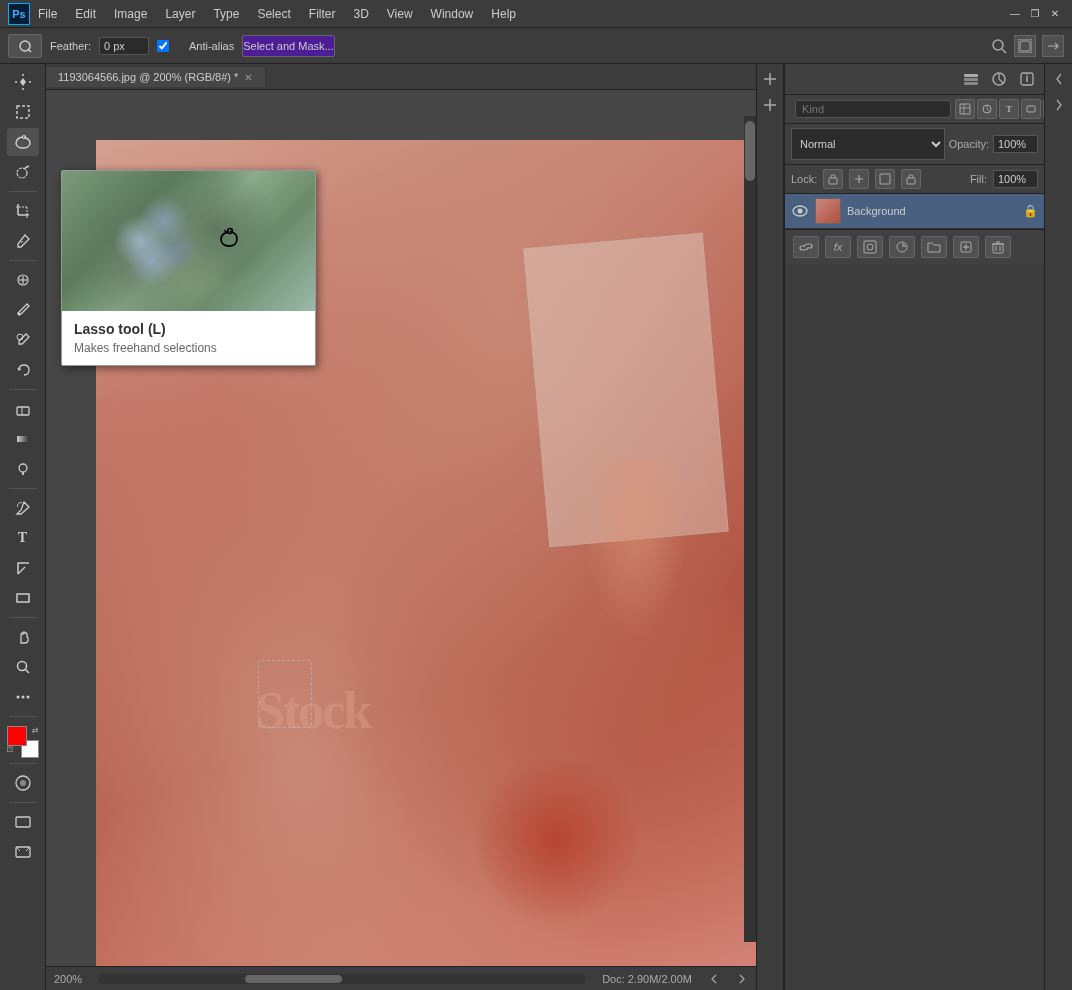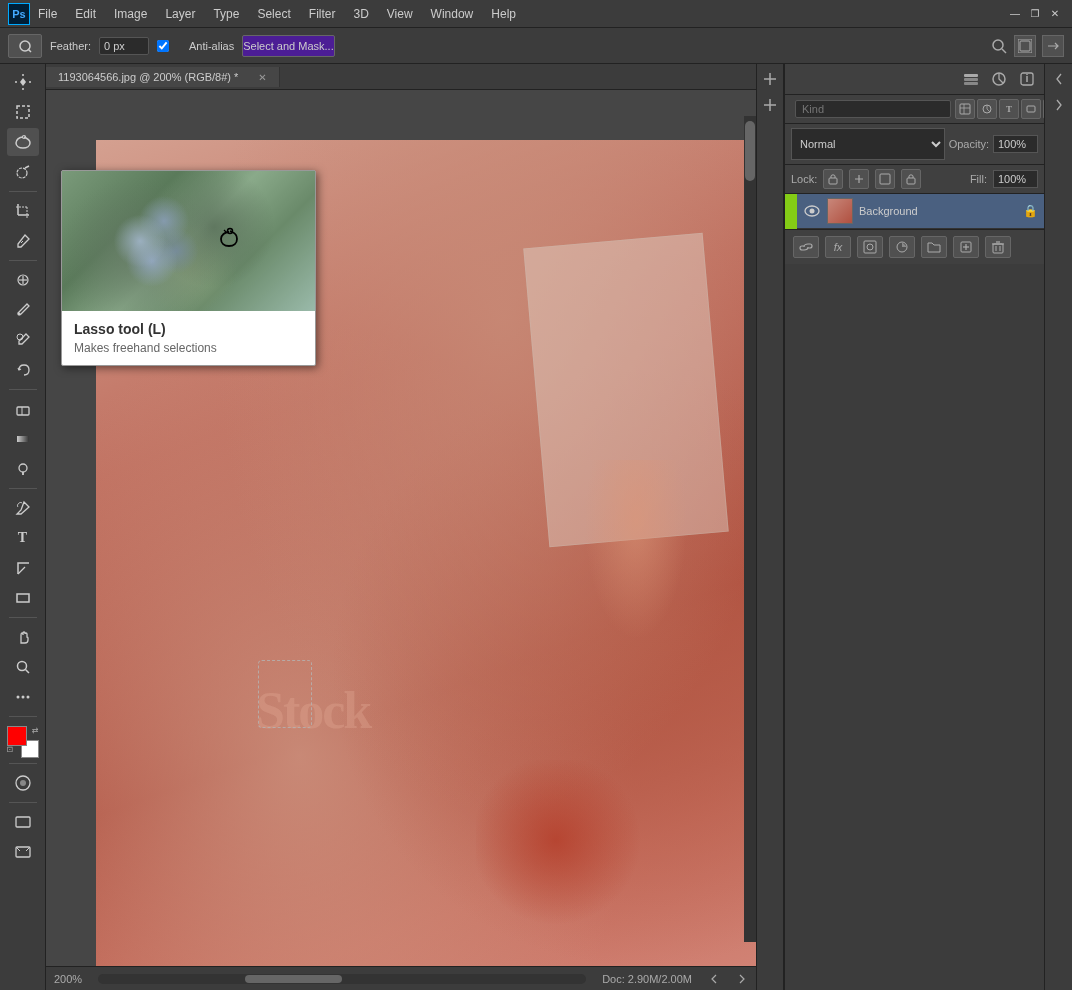--- a/index.html
+++ b/index.html
@@ -114,21 +114,21 @@
       border-bottom: 1px solid #222;
     }
     .tab {
       padding: 4px 12px;
       font-size: 11px;
       color: #ccc;
       border-right: 1px solid #333;
       background: #505050;
       display: flex;
       align-items: flex-end;
-      gap: 20px;
+      gap: 6px;
       cursor: pointer;
     }
     .tab.active { background: #464646; }
     .tab-close { color: #999; font-size: 10px; cursor: pointer; }
 
     
     #canvas-container {
       position: relative;
       width: 100%;
       height: calc(100% - 26px - 24px);
@@ -396,23 +396,22 @@
       border: 1px solid #555;
       color: #ccc;
       padding: 2px 4px;
       font-size: 11px;
       width: 45px;
     }
 
     
     #layer-list {
       flex: 1;
-      background: #84cc16;
+      background: #fca5a5;
       overflow-y: auto;
-      padding-left: 12px;
     }
     .layer-item {
       display: flex;
       align-items: center;
       padding: 4px 6px;
       gap: 6px;
       border-bottom: 1px solid #333;
       cursor: pointer;
     }
     .layer-item.active { background: #4a6080; }

